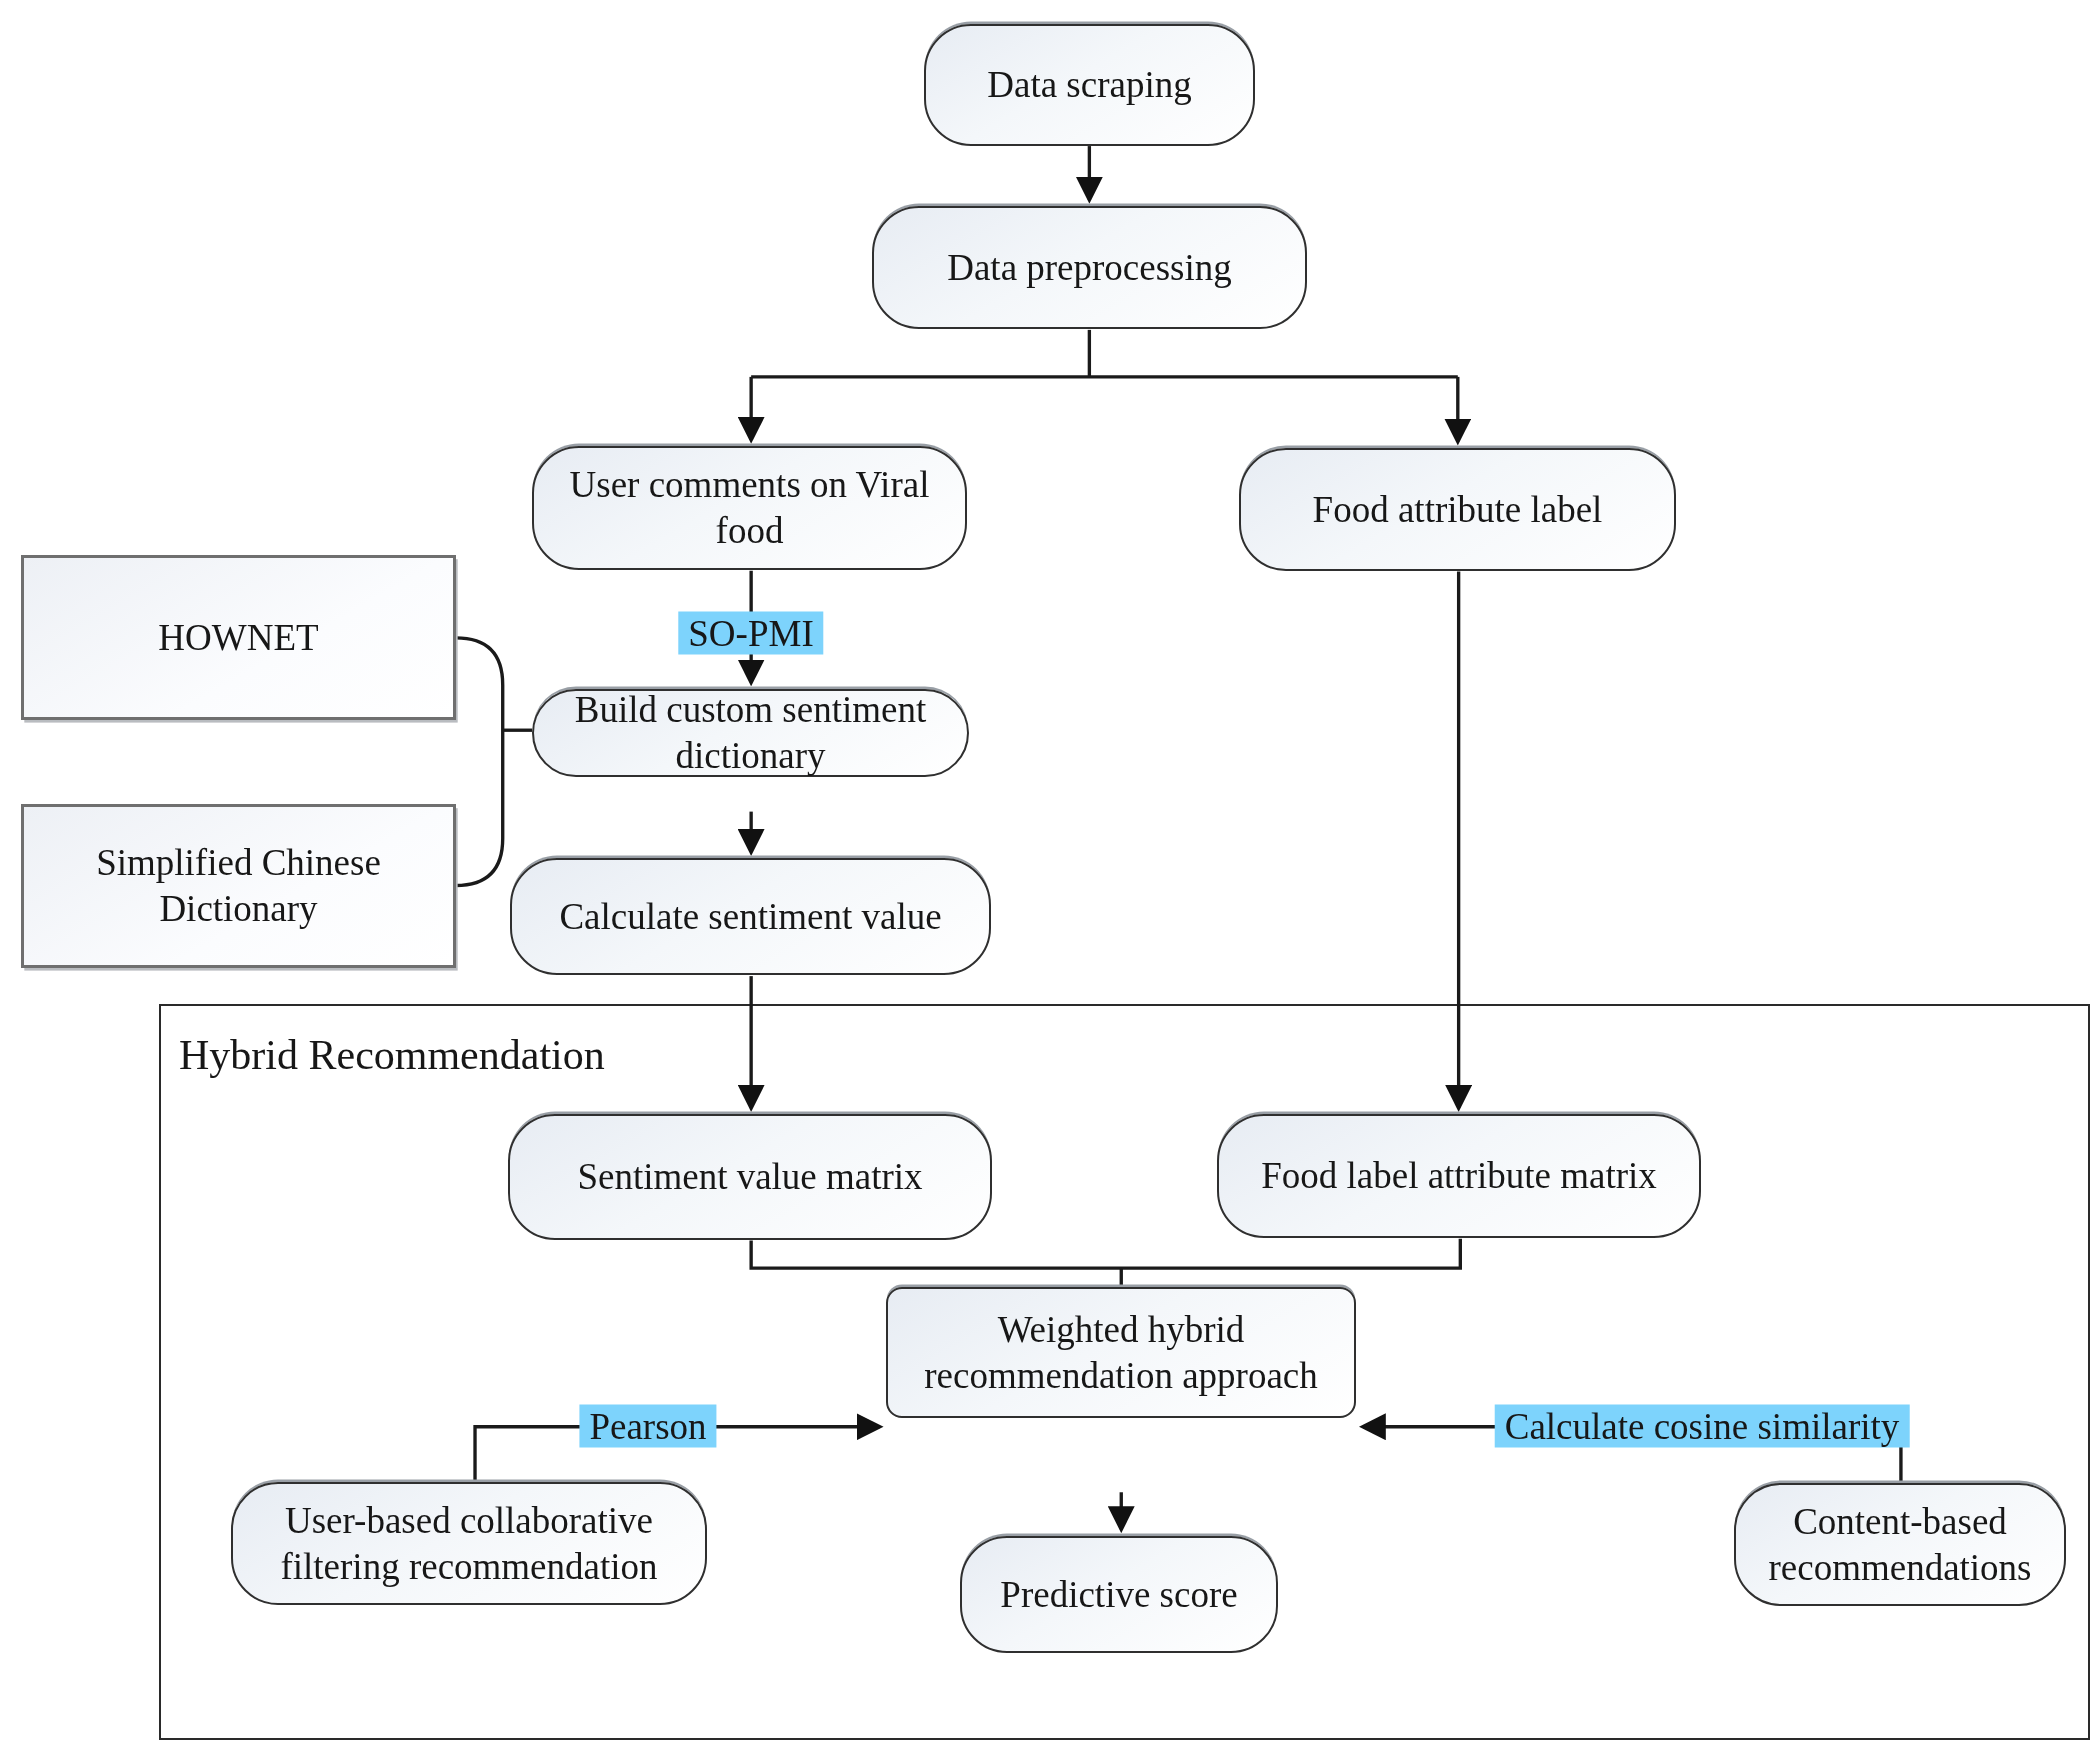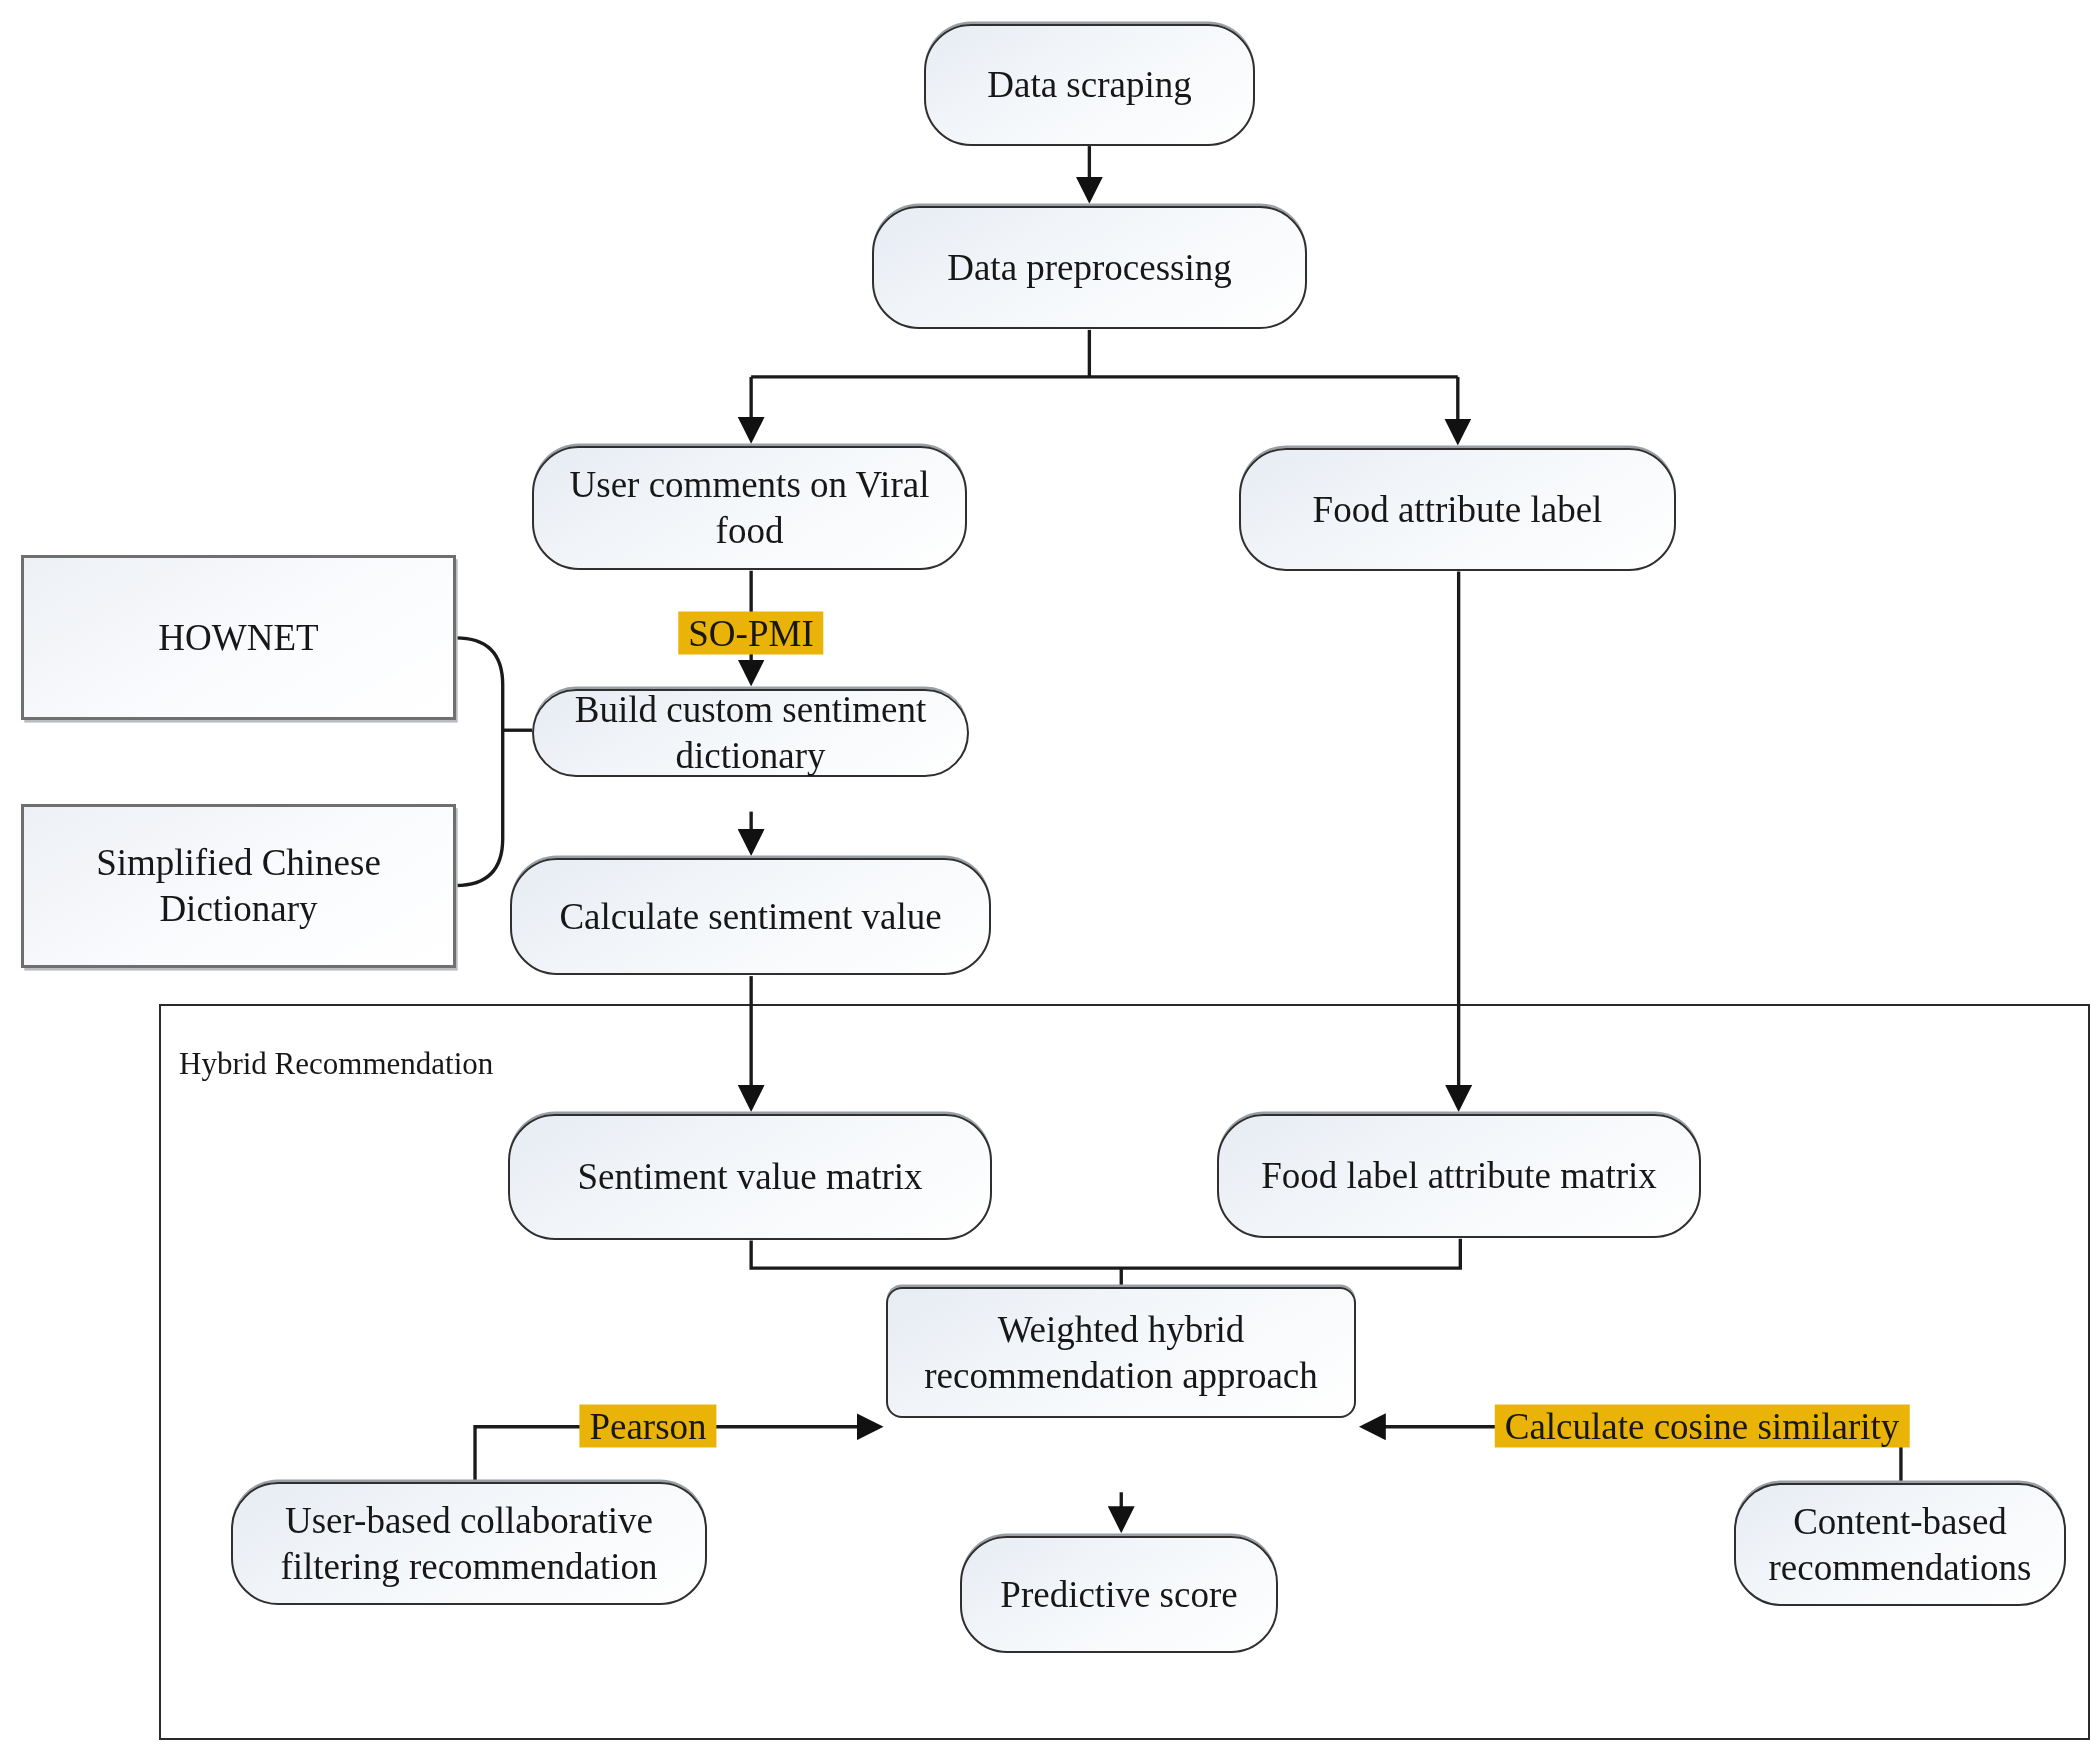--- a/index.html
+++ b/index.html
@@ -19,24 +19,23 @@
     pointer-events:none;
   }
   .container-box{
     position:absolute;
     box-sizing:border-box;
     border:2.5px solid #2a2a2a;
     background:#ffffff;
   }
   .container-label{
     position:absolute;
-    font-size:31px;
+    font-size:42px;
     line-height:47px;
     white-space:nowrap;
-    margin-top:8px;
   }
   .node{
     position:absolute;
     box-sizing:border-box;
     display:flex;
     align-items:center;
     justify-content:center;
     text-align:center;
     font-size:37px;
     line-height:1.24;
@@ -49,21 +48,21 @@
     box-shadow:0 -3.4px 0 -0.8px #999fa6;
   }
   .node.rect{
     border:3.4px solid #6f6f6f;
     background:linear-gradient(150deg,#edf0f5 0%,#fbfcfe 60%,#ffffff 100%);
     box-shadow:2.5px 3.4px 0 -0.8px #b9bcc0;
   }
   .edge-label{
     position:absolute;
     transform:translate(-50%,-50%);
-    background:#eab308;
+    background:#7dd3fc;
     padding:0 10px;
     font-size:37px;
     white-space:nowrap;
   }
 </style>
 </head>
 <body>
 
 <div class="canvas" id="canvas">
 

